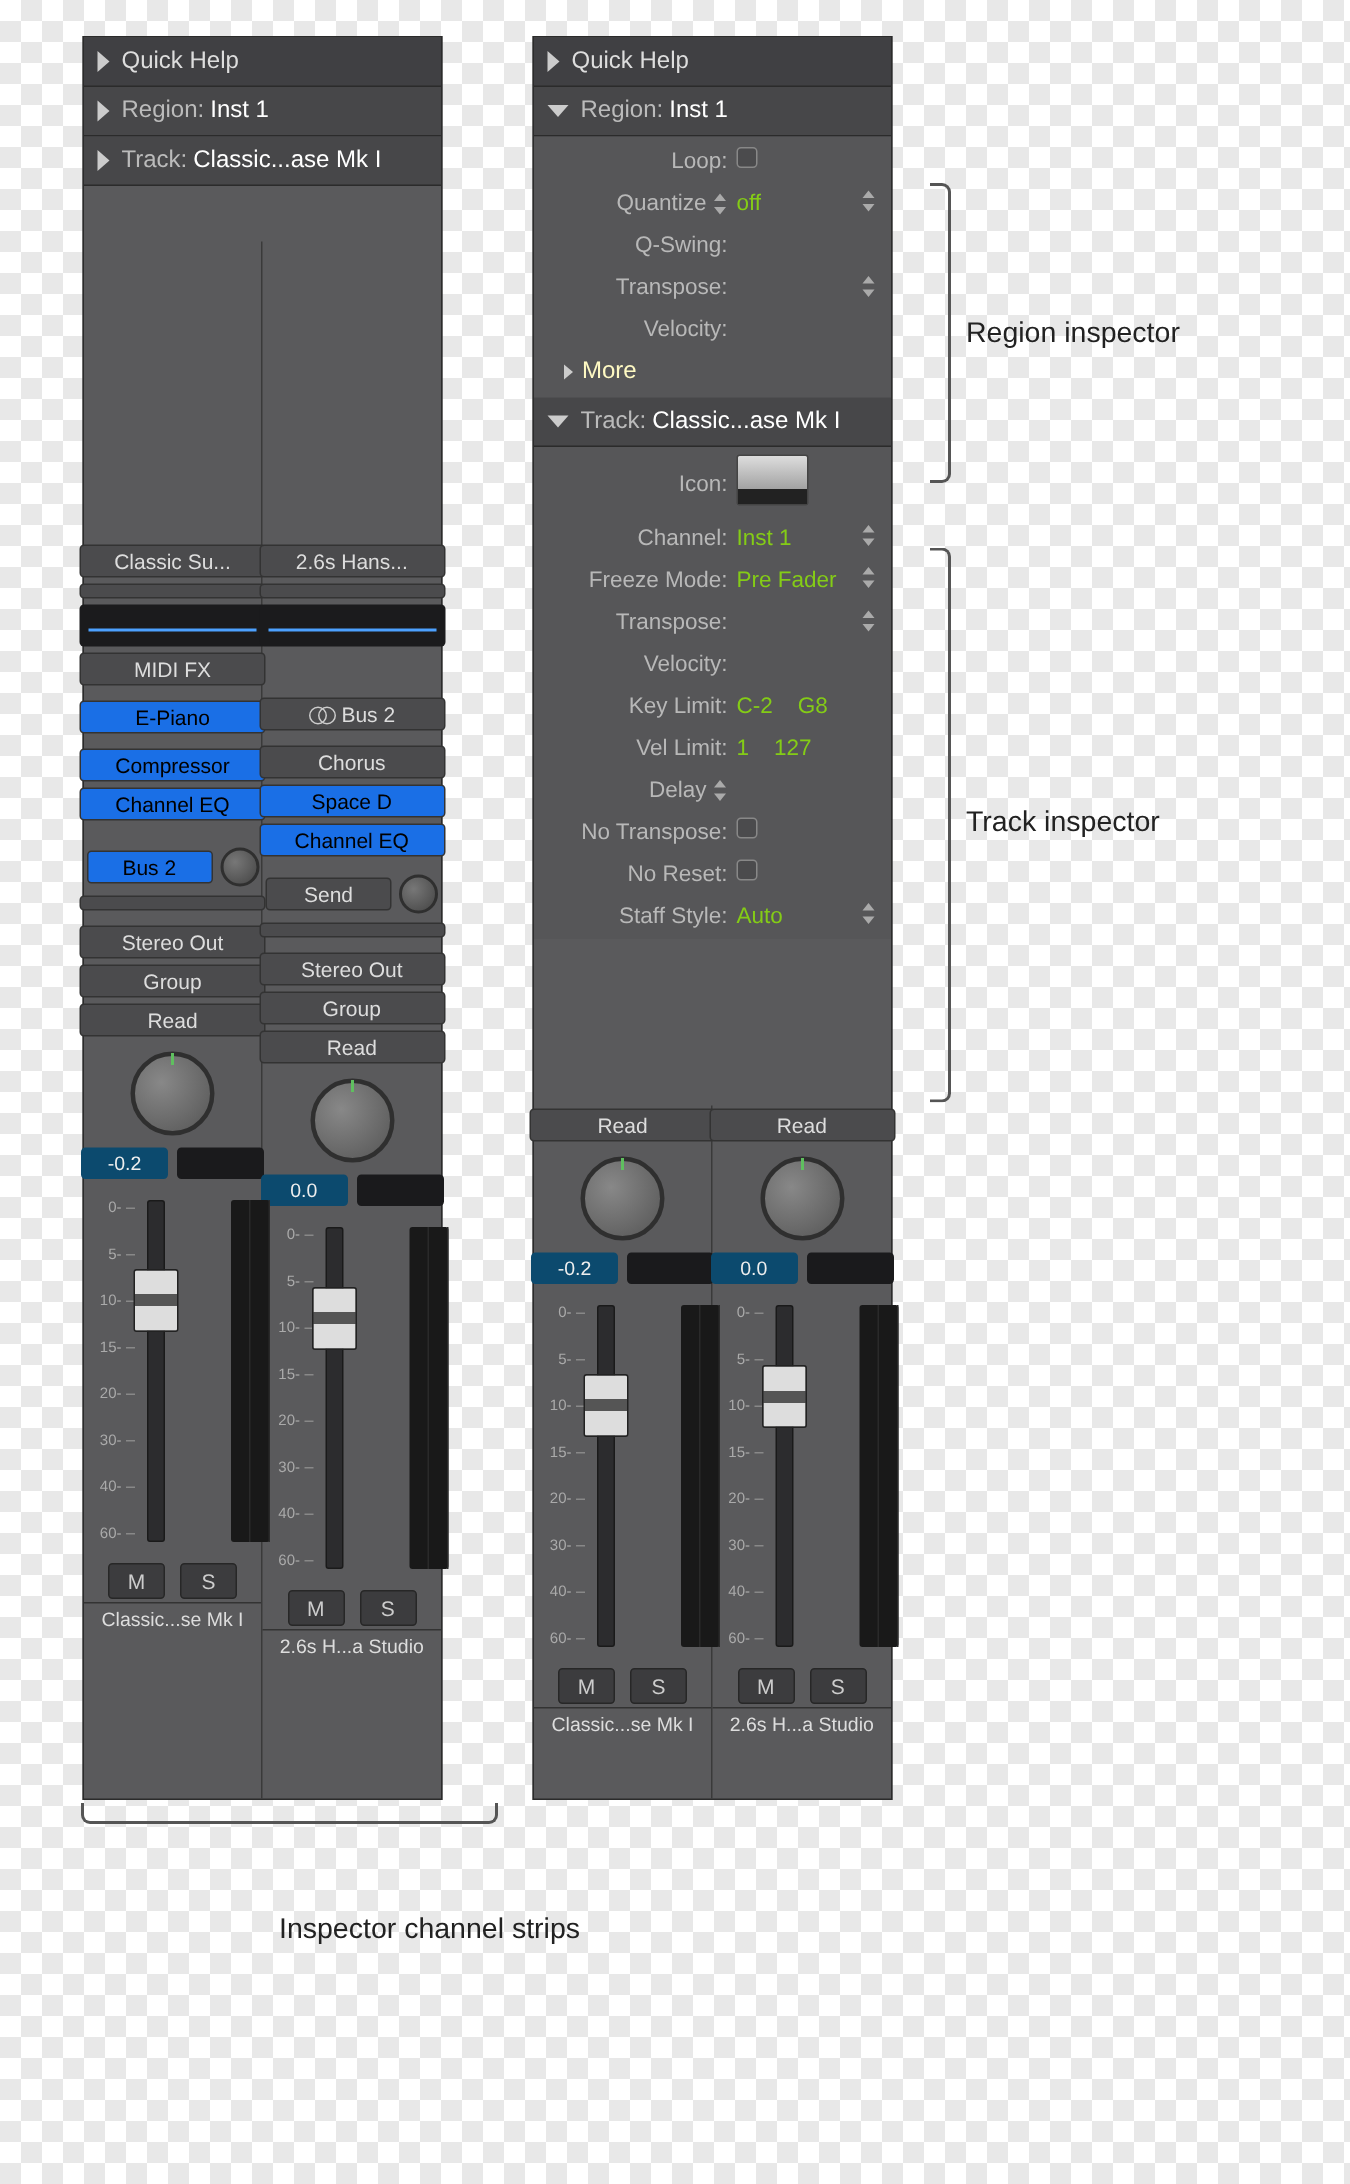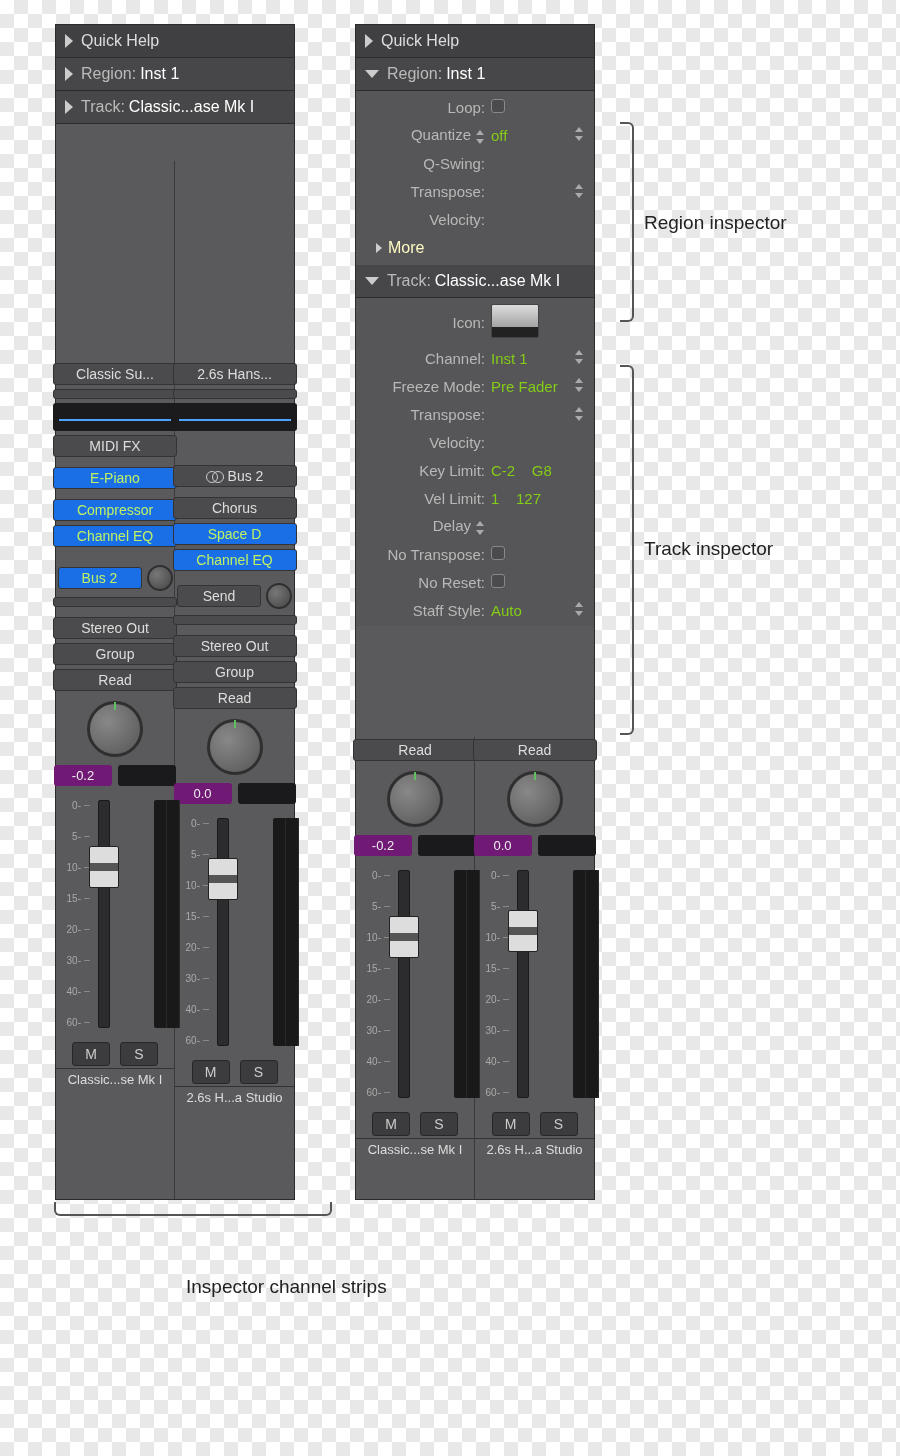--- a/index.html
+++ b/index.html
@@ -37,31 +37,31 @@
   .ud:before{top:0;border-bottom:5px solid #aaa;}
   .ud:after{bottom:0;border-top:5px solid #aaa;}
   .morew{padding:6px 0 6px 20px;display:flex;align-items:center;color:#fef9c3;font-size:16px;}
   .iconthumb{width:48px;height:34px;background:linear-gradient(#ddd,#888);border:1px solid #444;border-radius:2px;display:inline-block;position:relative;}
   .iconthumb:after{content:"";position:absolute;bottom:0;left:0;right:0;height:10px;background:#222;}
   
   .strips { position:absolute; left:0; right:0; bottom:0; display:flex; }
   .strip { width:50%; border-right:1px solid #3a3a3a; display:flex;flex-direction:column;align-items:center;}
   .strip:last-child{border-right:none;}
   .slot { width:124px; background:#4b4b4d; border:1px solid #333; border-radius:3px; color:#ddd; font-size:14px; text-align:center; padding:2px 4px; margin:2px 0; white-space:nowrap;overflow:hidden;text-overflow:ellipsis;}
-  .slot.blue { background:#1a6fe6; color:#bef264;}
+  .slot.blue { background:#1a6fe6; color:#000000;}
   .slot.empty { height:10px; padding:0;}
   .meterpv { width:124px;height:28px;background:#1b1b1d;border-radius:3px;margin:2px 0;position:relative;overflow:hidden;}
   .meterpv:after{content:"";position:absolute;left:6px;right:6px;top:16px;height:2px;background:#4da1ff;}
   .sendrow{display:flex;align-items:center;gap:5px;margin:4px 0;}
   .sendrow .slot{width:84px;}
   .knob-sm{width:26px;height:26px;border-radius:50%;background:radial-gradient(circle at 35% 35%,#777,#444);border:2px solid #2f2f2f;}
   .knob-lg{width:56px;height:56px;border-radius:50%;background:radial-gradient(circle at 35% 35%,#888,#555);border:3px solid #2f2f2f;position:relative;margin:8px 0;}
   .knob-lg:before{content:"";position:absolute;left:50%;top:-2px;width:2px;height:8px;background:#5fbf5f;transform:translateX(-50%);}
   .dbrow{display:flex;gap:6px;margin-bottom:6px;}
-  .dbrow .db{width:58px;height:21px;background:#701a75;border-radius:3px;color:#eee;font-size:13px;display:flex;align-items:center;justify-content:center;}
+  .dbrow .db{width:58px;height:21px;background:#0c4a6e;border-radius:3px;color:#eee;font-size:13px;display:flex;align-items:center;justify-content:center;}
   .dbrow .mtr{width:58px;height:21px;background:#1a1a1c;border-radius:3px;}
   .faderblock{position:relative;width:130px;height:236px;margin:4px auto 8px;}
   .scale{position:absolute;top:4px;bottom:4px;width:34px;display:flex;flex-direction:column;justify-content:space-between;font-size:10px;color:#aaa;text-align:right;}
   .scale span{display:flex;align-items:center;justify-content:flex-end;}
   .scale span:after{content:"";display:inline-block;width:6px;height:1px;background:#888;margin-left:3px;}
   .scaleL{left:0;}
   .track{position:absolute;left:42px;top:4px;bottom:4px;width:12px;background:#2c2c2e;border:1px solid #1a1a1a;border-radius:2px;}
   .cap{position:absolute;left:33px;width:30px;height:42px;background:linear-gradient(#ddd 0,#ddd 40%,#555 40%,#555 60%,#ddd 60%);border-radius:2px;border:1px solid #222;}
   .vmeter{position:absolute;right:6px;top:4px;bottom:4px;width:26px;background:#191919;border-radius:2px;display:flex;}
   .vmeter i{flex:1;border-right:1px solid #2a2a2a;}

